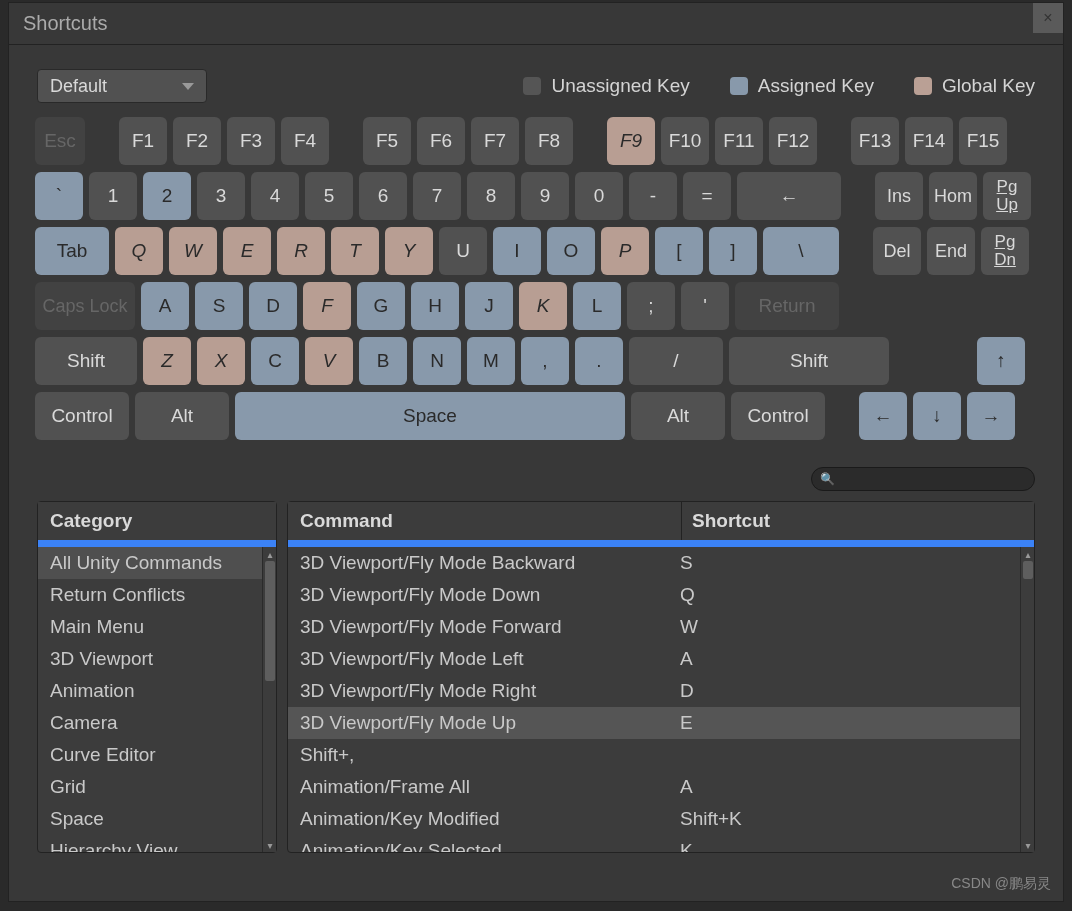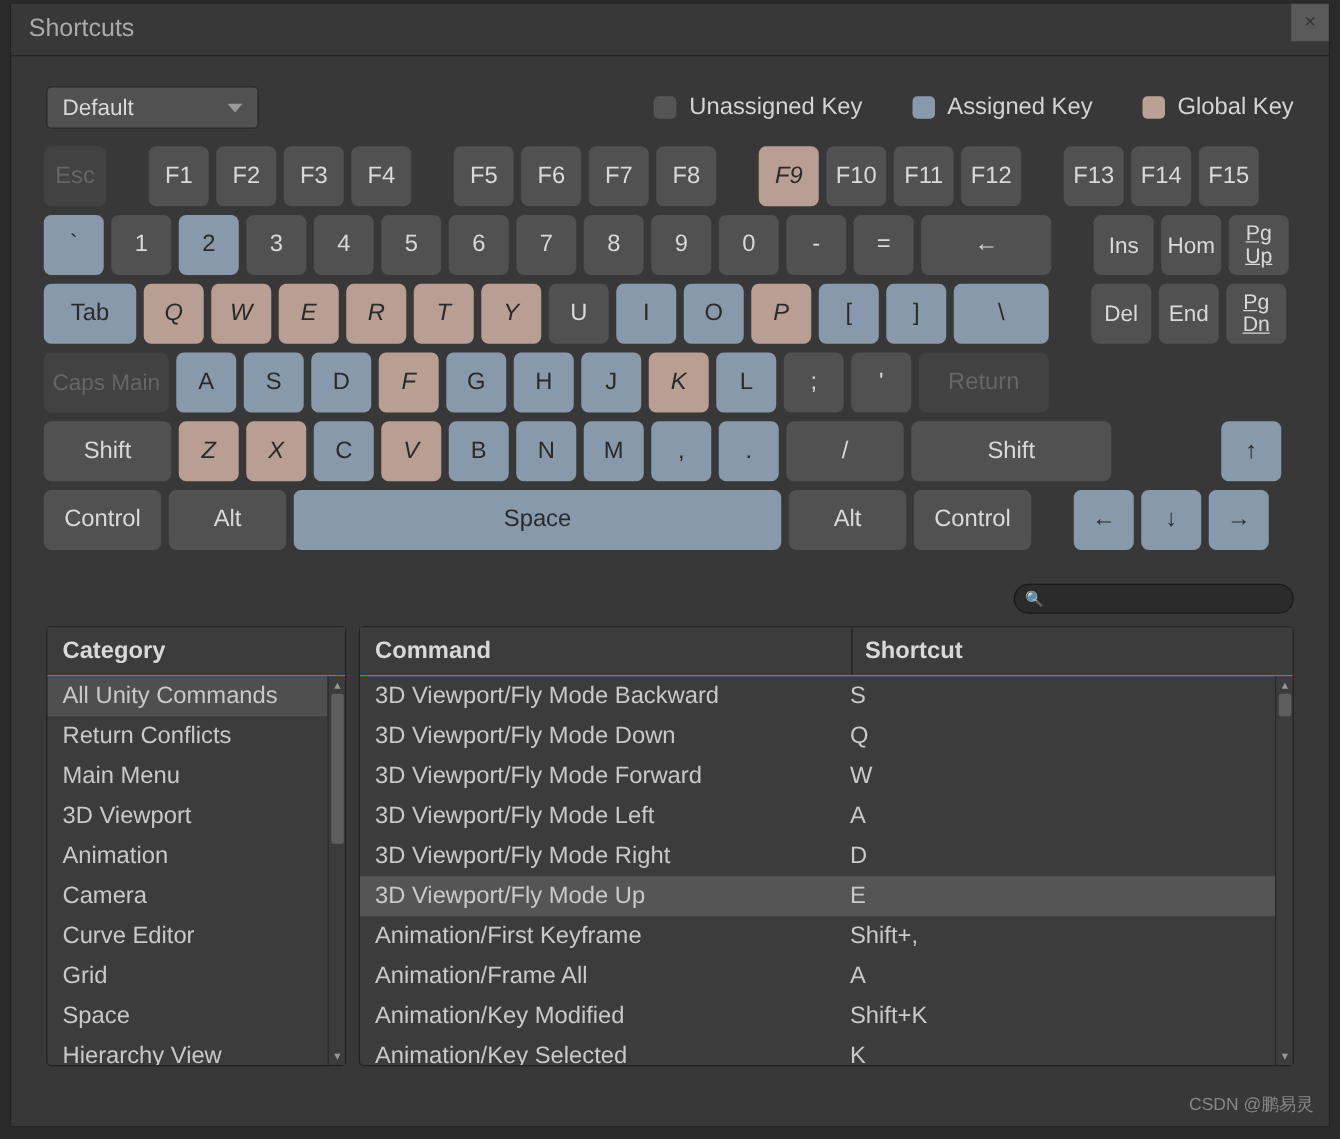--- a/index.html
+++ b/index.html
@@ -149,21 +149,21 @@
   border: 1px solid #222;
   border-radius: 4px;
   display: flex;
   flex-direction: column;
   height: 352px;
 }
 .panel-cat { width: 240px; }
 .panel-cmd { flex: 1; }
 .panel-header {
   background: #3c3c3c;
-  border-bottom: 1px solid #3b82f6;
+  border-bottom: 7px solid #3b82f6;
   padding: 8px 12px;
   font-size: 19px;
   font-weight: bold;
   color: #d9d9d9;
   display: flex;
 }
 .panel-header .col-cmd { flex: 1; }
 .hdr-divider { width: 1px; background: #222; margin: -8px 10px; }
 
 .panel-body {
@@ -318,21 +318,21 @@
       <div class="key k-assigned">]</div>
       <div class="key k-assigned" style="width:76px">\</div>
       <div class="side-gap"></div>
       <div class="key k-unassigned small-key">Del</div>
       <div class="key k-unassigned small-key">End</div>
       <div class="key k-unassigned tiny-key" style="white-space:pre-line">Pg
 Dn</div>
     </div>
 
     <div class="krow">
-      <div class="key k-dead w-caps dim small-key">Caps Main</div>
+      <div class="key k-dead w-caps dim small-key">Caps Lock</div>
       <div class="key k-assigned">A</div>
       <div class="key k-assigned">S</div>
       <div class="key k-assigned">D</div>
       <div class="key k-global">F</div>
       <div class="key k-assigned">G</div>
       <div class="key k-assigned">H</div>
       <div class="key k-assigned">J</div>
       <div class="key k-global">K</div>
       <div class="key k-assigned">L</div>
       <div class="key k-unassigned">;</div>
@@ -428,21 +428,20 @@
             </div>
             <div class="cmd-row">
               <div class="c1">3D Viewport/Fly Mode Right</div>
               <div class="c2">D</div>
             </div>
             <div class="cmd-row hover">
               <div class="c1">3D Viewport/Fly Mode Up</div>
               <div class="c2">E</div>
             </div>
             <div class="cmd-row">
-              <div class="c1">Animation/First Keyframe</div>
               <div class="c2">Shift+,</div>
             </div>
             <div class="cmd-row">
               <div class="c1">Animation/Frame All</div>
               <div class="c2">A</div>
             </div>
             <div class="cmd-row">
               <div class="c1">Animation/Key Modified</div>
               <div class="c2">Shift+K</div>
             </div>

